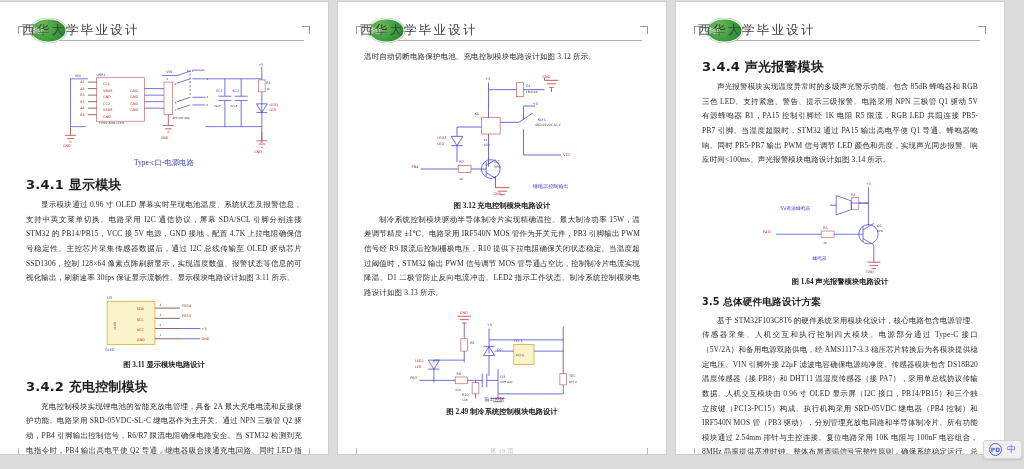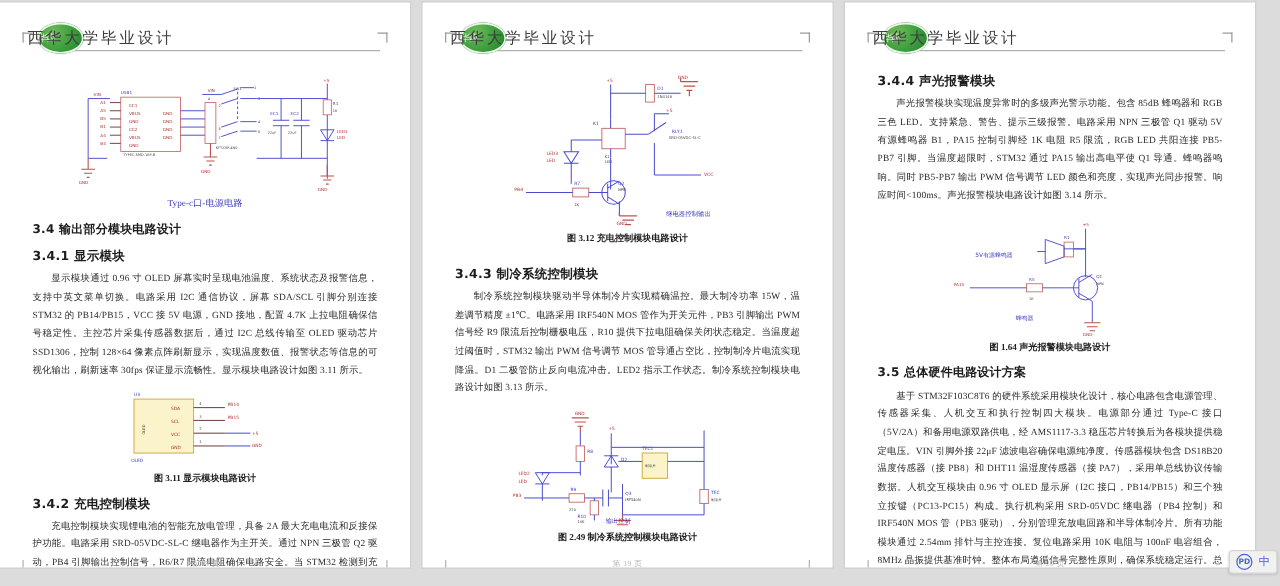--- a/index.html
+++ b/index.html
@@ -47,21 +47,21 @@
     position:absolute;left:38px;right:2px;top:24px;height:1px;background:#b0b0b0;
   }
 
   
   .body{padding:0 26px;}
   .h2{
     font-size:9.6px;font-weight:bold;color:#1c1c1c;margin:9px 0 5px 0;letter-spacing:.2px;
     font-family:"DejaVu Sans","Liberation Sans",sans-serif;
   }
   .h3{
-    font-size:10px;font-weight:bold;color:#1c1c1c;margin:8px 0 4px 0;letter-spacing:.2px;
+    font-size:13px;font-weight:bold;color:#1c1c1c;margin:8px 0 4px 0;letter-spacing:.2px;
     font-family:"DejaVu Sans","Liberation Sans",sans-serif;
   }
   .p{
     font-size:7.5px;line-height:1.95;color:#2a2a2a;text-align:justify;
     text-indent:2em;margin:0 0 4px 0;letter-spacing:.15px;
   }
   .p.noindent{text-indent:0;}
   .fig-caption{
     text-align:center;font-size:7.3px;color:#222;margin:4px 0 2px 0;font-weight:bold;
   }
@@ -206,21 +206,20 @@
             <text class="lbl" x="207" y="46">LED1</text>
             <text class="lbl" x="207" y="51">LED</text>
             <g class="gndred">
                 <path d="M200 70v8M195 78h10M197 81h6M199 84h2"></path>
               </g>
             <text class="lbl" x="193" y="89">GND</text>
           </svg>
           <div class="fig-title">Type-c口-电源电路</div>
         </div>
 
-        <div class="h2">3.4  输出部分模块电路设计</div>
         <div class="h3">3.4.1  显示模块</div>
         <p class="p">显示模块通过 0.96 寸 OLED 屏幕实时呈现电池温度、系统状态及报警信息，支持中英文菜单切换。电路采用 I2C 通信协议，屏幕 SDA/SCL 引脚分别连接 STM32 的 PB14/PB15，VCC 接 5V 电源，GND 接地，配置 4.7K 上拉电阻确保信号稳定性。主控芯片采集传感器数据后，通过 I2C 总线传输至 OLED 驱动芯片 SSD1306，控制 128×64 像素点阵刷新显示，实现温度数值、报警状态等信息的可视化输出，刷新速率 30fps 保证显示流畅性。显示模块电路设计如图 3.11 所示。</p>
 
         <div class="figure">
           <svg viewBox="0 0 220 56" width="250" height="64">
             <rect class="box-y" x="60" y="8" width="42" height="38"></rect>
             <text class="lbl-b" x="60" y="6">U3</text>
             <text class="lbl-b" x="58" y="52">OLED</text>
             <text class="lbl-n" x="68" y="33" transform="rotate(-90 68 33)">OLED</text>
             <text class="lbl" x="86" y="16">SDA</text>
@@ -264,20 +263,21 @@
         <span class="corner-tl"></span>
         <span class="corner-tr"></span>
         <div class="logo">
           <span class="mark">华西</span>
         </div>
         <div class="header-title">西华大学毕业设计</div>
         <div class="header-rule"></div>
       </div>
 
       <div class="body">
+        <p class="p noindent">温时自动切断电路保护电池。充电控制模块电路设计如图 3.12 所示。</p>
 
         <div class="figure">
           <svg viewBox="0 0 200 108" width="235" height="126">
             <text class="lbl" x="85" y="8">+5</text>
             <path class="wire" d="M88 10v24"></path>
 
             <rect class="box-w" x="112" y="10" width="6" height="12"></rect>
             <text class="lbl-b" x="120" y="14">D1</text>
             <text class="lbl-n" x="120" y="19">1N4148</text>
             <path class="wire" d="M88 16h24"></path>
@@ -323,21 +323,20 @@
 
             <g class="gndred">
                 <path d="M94 100h12M96 103h8M98 106h4M94 100v-2"></path>
               </g>
             <text class="lbl" x="92" y="106">GND</text>
             <text class="lbl-cn" x="126" y="100">继电器控制输出</text>
           </svg>
           <div class="fig-caption">图 3.12 充电控制模块电路设计</div>
         </div>
 
-        <div class="h3" style="margin-top:16px;">3.4.3  制冷系统控制模块</div>
         <p class="p">制冷系统控制模块驱动半导体制冷片实现精确温控。最大制冷功率 15W，温差调节精度 ±1℃。电路采用 IRF540N MOS 管作为开关元件，PB3 引脚输出 PWM 信号经 R9 限流后控制栅极电压，R10 提供下拉电阻确保关闭状态稳定。当温度超过阈值时，STM32 输出 PWM 信号调节 MOS 管导通占空比，控制制冷片电流实现降温。D1 二极管防止反向电流冲击。LED2 指示工作状态。制冷系统控制模块电路设计如图 3.13 所示。</p>
 
         <div class="figure">
           <svg viewBox="0 0 200 86" width="225" height="97">
             <text class="lbl" x="62" y="7">GND</text>
             <g class="gndred">
                 <path d="M60 9h12M62 12h8M64 15h4M66 15v4"></path>
               </g>
             <path class="wire" d="M66 19v10"></path>
             <rect class="box-w" x="63" y="29" width="6" height="11"></rect>

